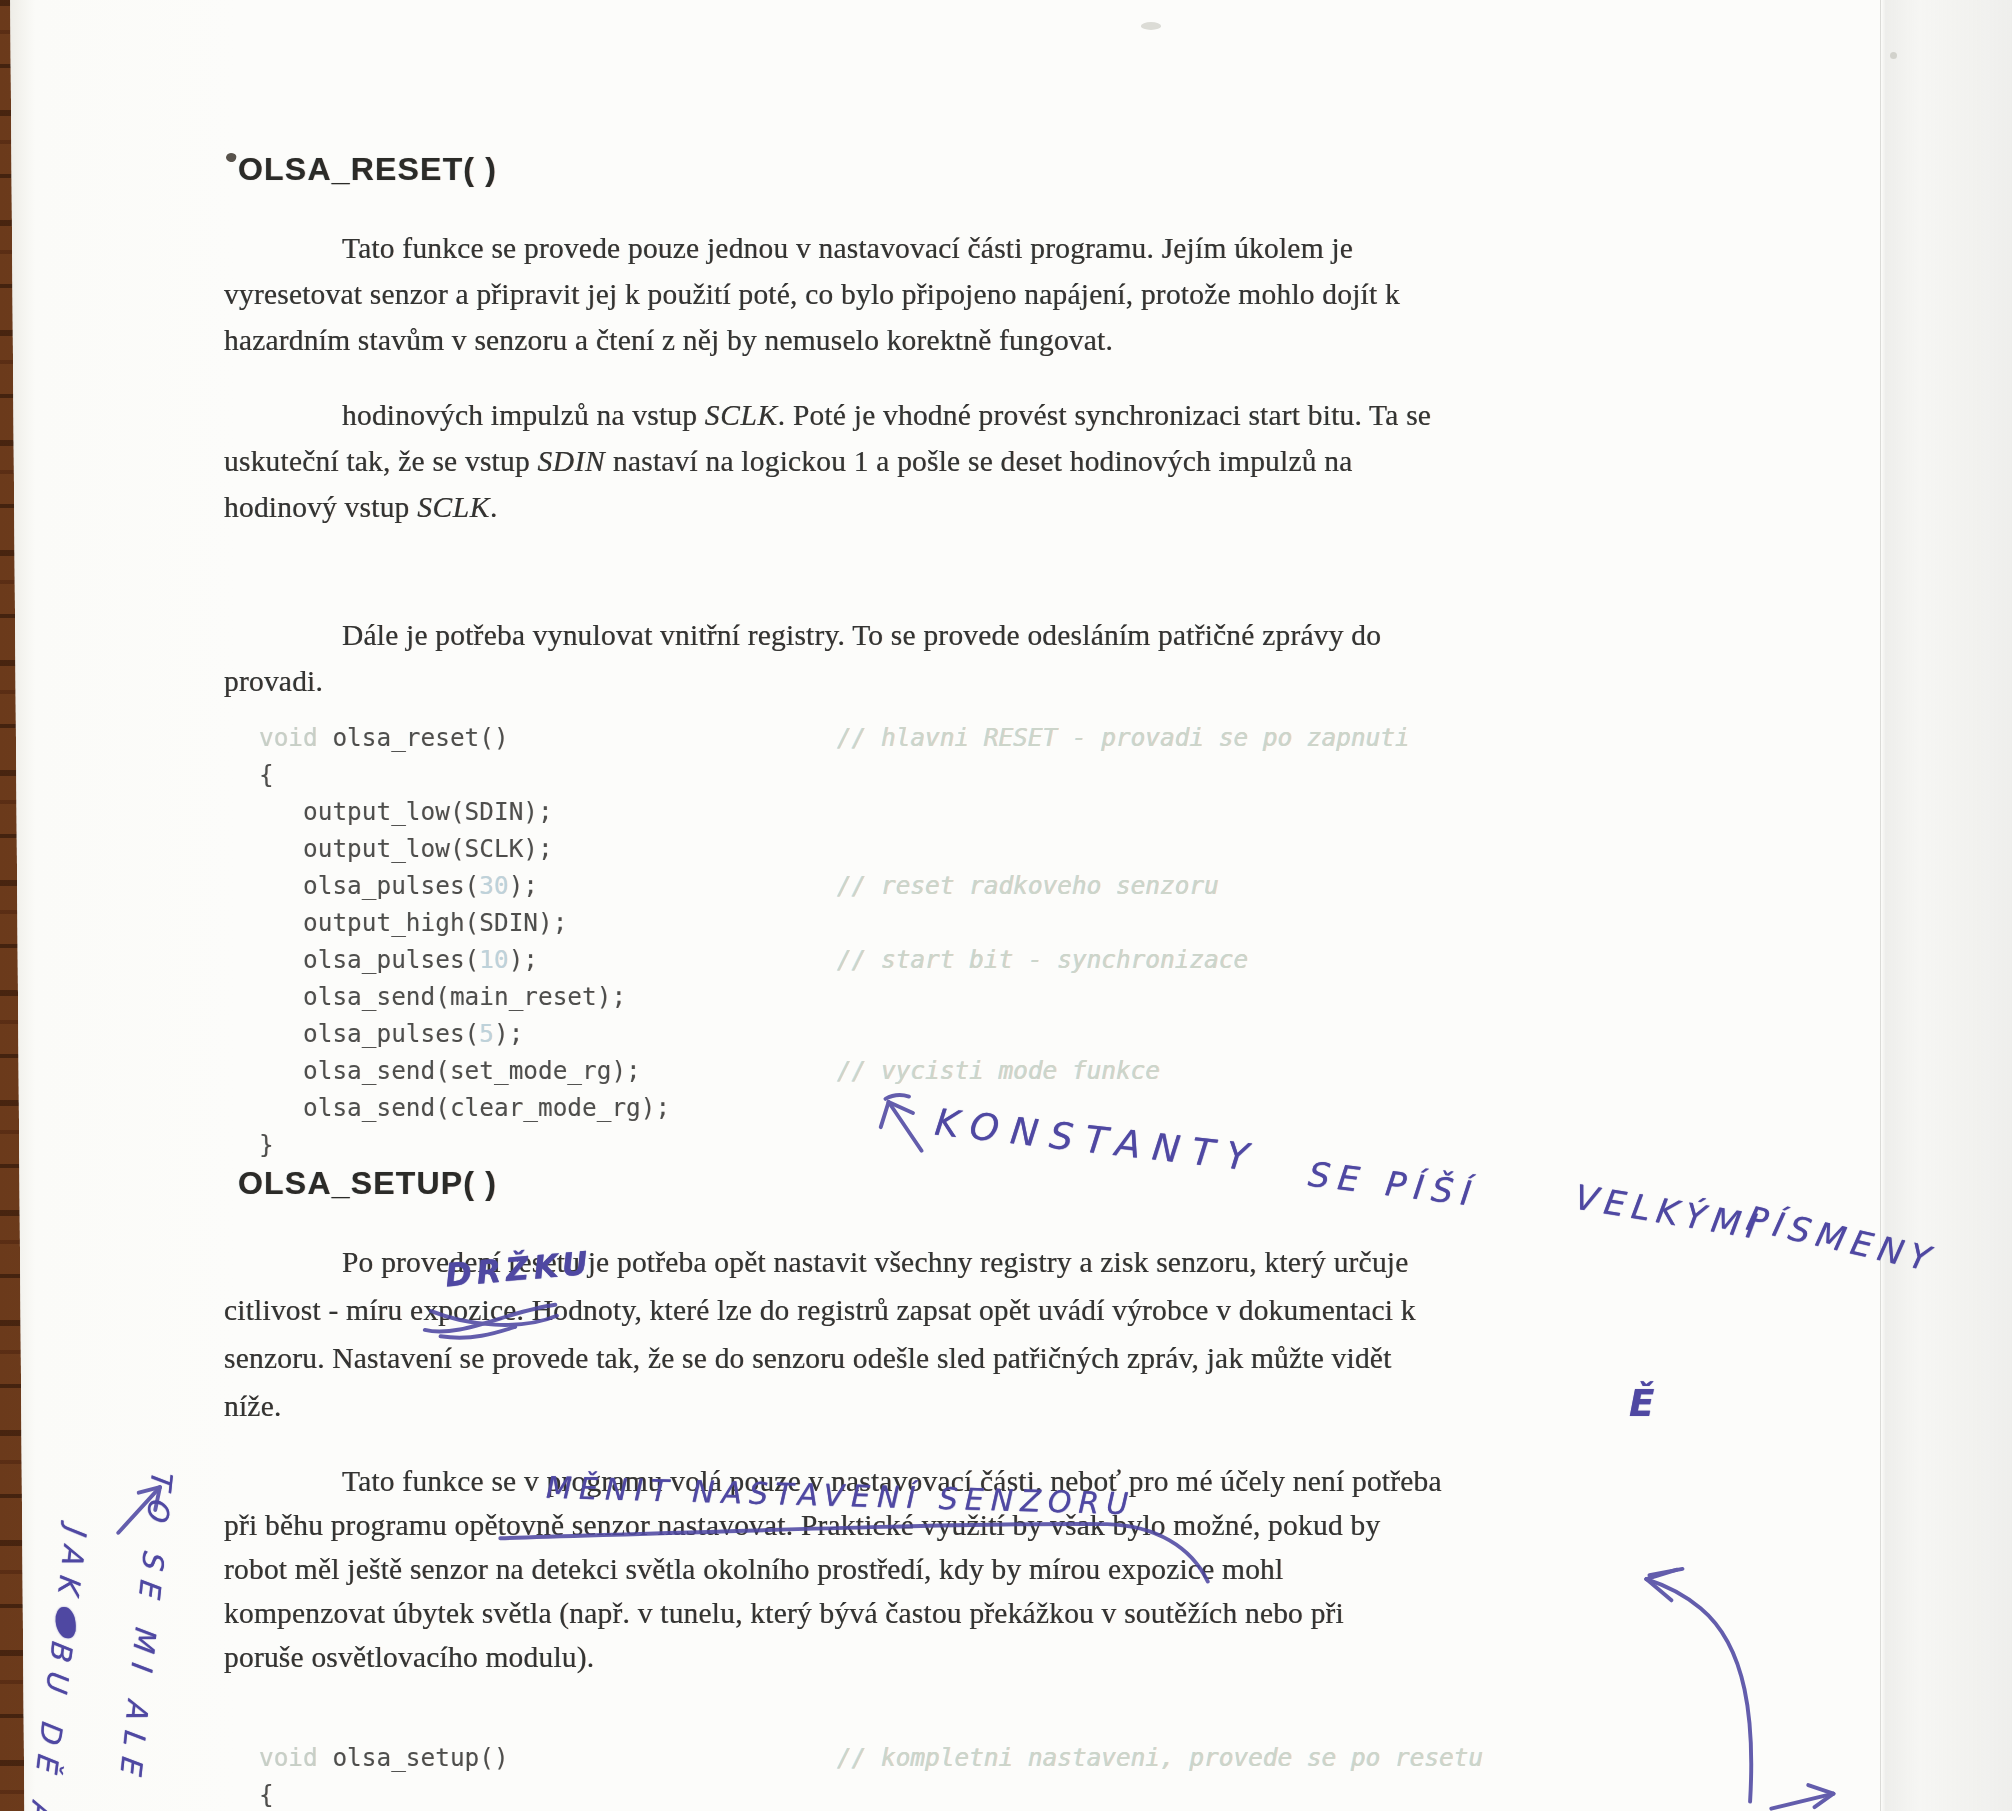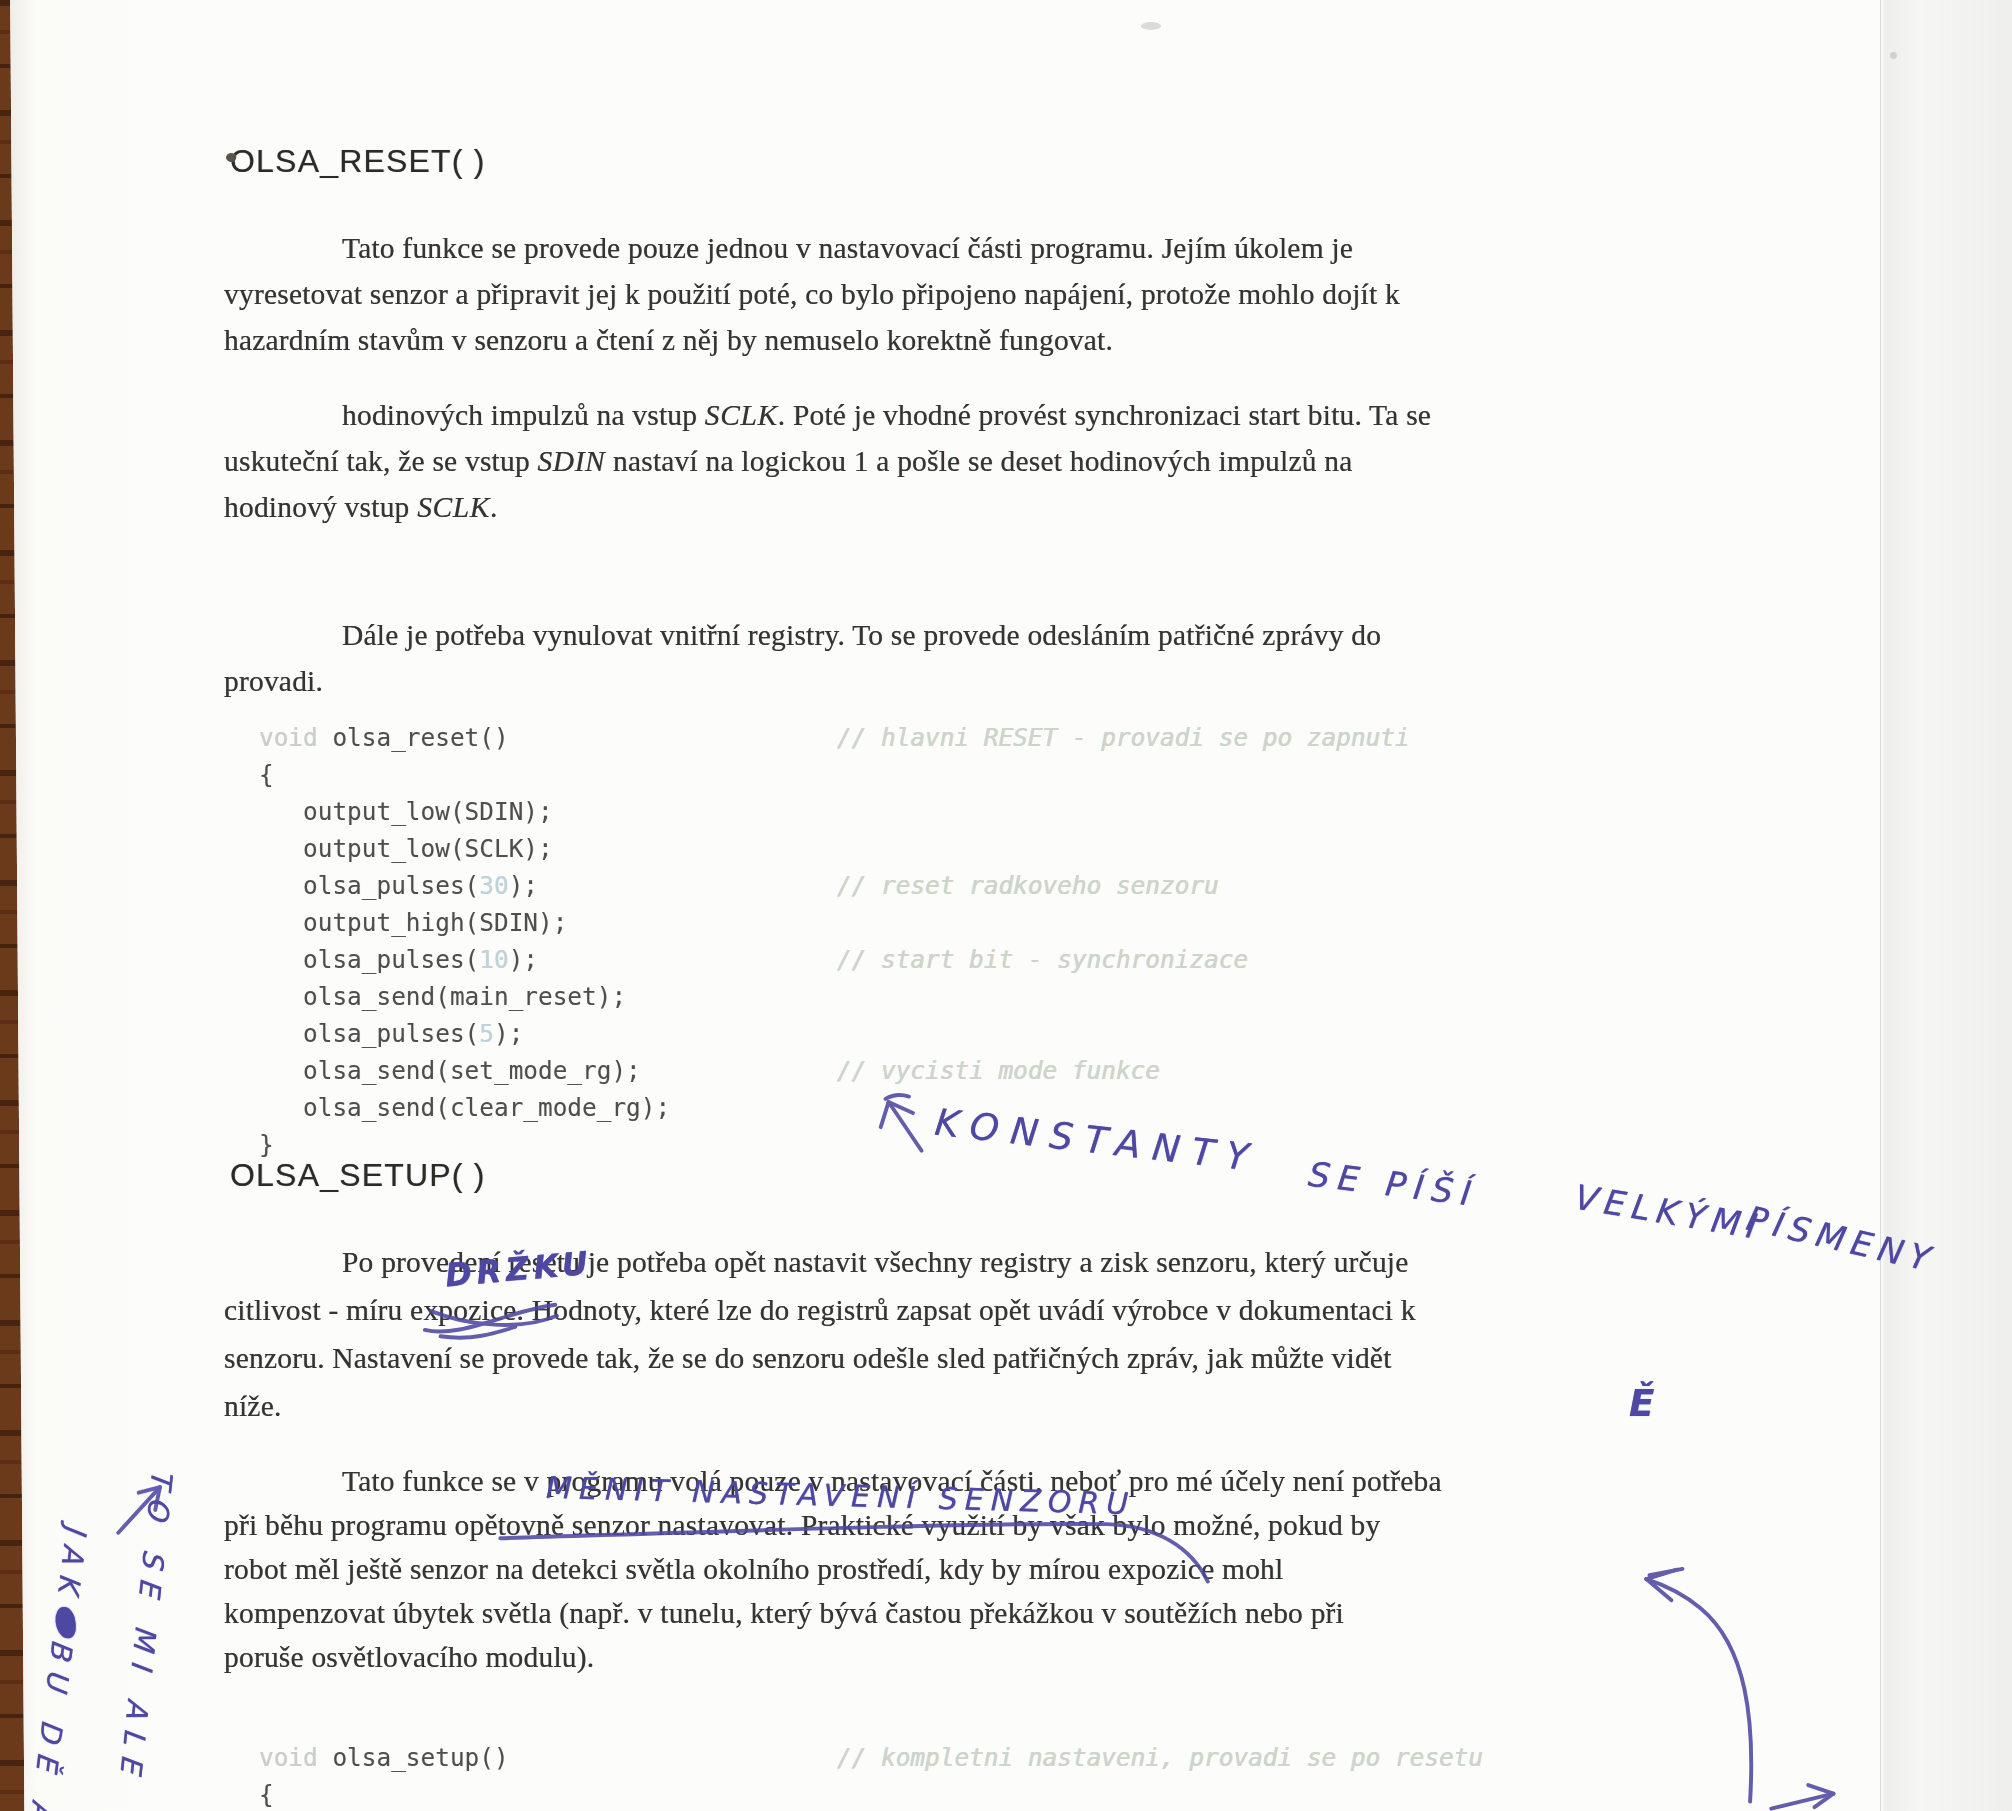--- a/index.html
+++ b/index.html
@@ -25,23 +25,23 @@
       #fcfcfa;
     clip-path:polygon(10.2px 0px, 2013px 0px, 2013px 1811px, 24.4px 1811px);
   }
   .right-band{
     position:absolute;top:0;right:0;width:132px;height:100%;
     background:linear-gradient(90deg, rgba(0,0,0,0) 0, rgba(115,115,108,0.10) 4.7px, rgba(115,115,108,0.045) 39px, rgba(150,150,140,0.13) 100%);
     border-left:0.8px solid rgba(100,100,95,0.14);
   }
   
   .h{
-    position:absolute;margin:8px;
+    position:absolute;margin:16px;
     font-family:"Liberation Sans", sans-serif;
-    font-weight:normal;font-size:32px;letter-spacing:1.2px;color:#2b2b28;
+    font-weight:bold;font-size:32px;letter-spacing:1.2px;color:#2b2b28;
     text-shadow:0.6px 0 0 rgba(170,80,55,0.20), -0.6px 0 0 rgba(60,130,160,0.18), 0 0 0.8px rgba(40,40,40,0.35);
     white-space:pre;
   }
   #h1{left:222px;top:135px;}
   #h2{left:222px;top:1149px;}
   .para{position:absolute;left:224px;color:#343432;font-size:29.5px;}
   .para .line{
     height:46px;line-height:46px;white-space:pre;letter-spacing:0.2px;
     text-shadow:0.6px 0 0 rgba(180,85,55,0.17), -0.6px 0 0 rgba(60,135,165,0.17), 0 0 0.6px rgba(50,50,50,0.5);
   }
@@ -145,21 +145,21 @@
 
   <div class="para" id="p5">
       <div class="line">Tato funkce se v programu volá pouze v nastavovací části, neboť pro mé účely není potřeba</div>
       <div class="line">při běhu programu opětovně senzor nastavovat. Praktické využití by však bylo možné, pokud by</div>
       <div class="line">robot měl ještě senzor na detekci světla okolního prostředí, kdy by mírou expozice mohl</div>
       <div class="line">kompenzovat úbytek světla (např. v tunelu, který bývá častou překážkou v soutěžích nebo při</div>
       <div class="line">poruše osvětlovacího modulu).</div>
     </div>
 
   <div class="code" id="code2">
-      <div class="row"><span class="sg-kw">void </span><span class="sg-pl">olsa_setup()</span><span class="cmt">// kompletni nastaveni, provadi se po resetu</span></div>
+      <div class="row"><span class="sg-kw">void </span><span class="sg-pl">olsa_setup()</span><span class="cmt">// kompletni nastaveni, provede se po resetu</span></div>
       <div class="row"><span class="sg-pl">{</span></div>
     </div>
 
   <span class="hw" id="hw-kon1">KONSTANTY</span>
   <span class="hw" id="hw-kon2">SE PÍŠÍ</span>
   <span class="hw" id="hw-kon3">VELKÝMI</span>
   <span class="hw" id="hw-kon4">PÍSMENY</span>
   <span class="hw" id="hw-drzku">DRŽKU</span>
   <span class="hw" id="hw-menit">MĚNIT NASTAVENÍ SENZORU</span>
   <span class="hw" id="hw-e">Ě</span>

